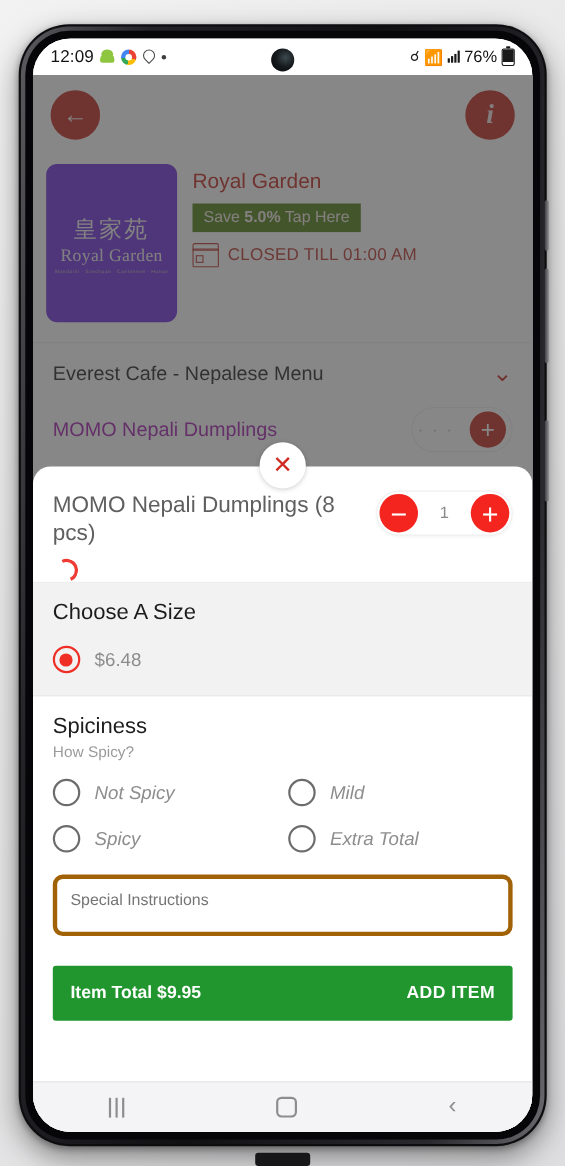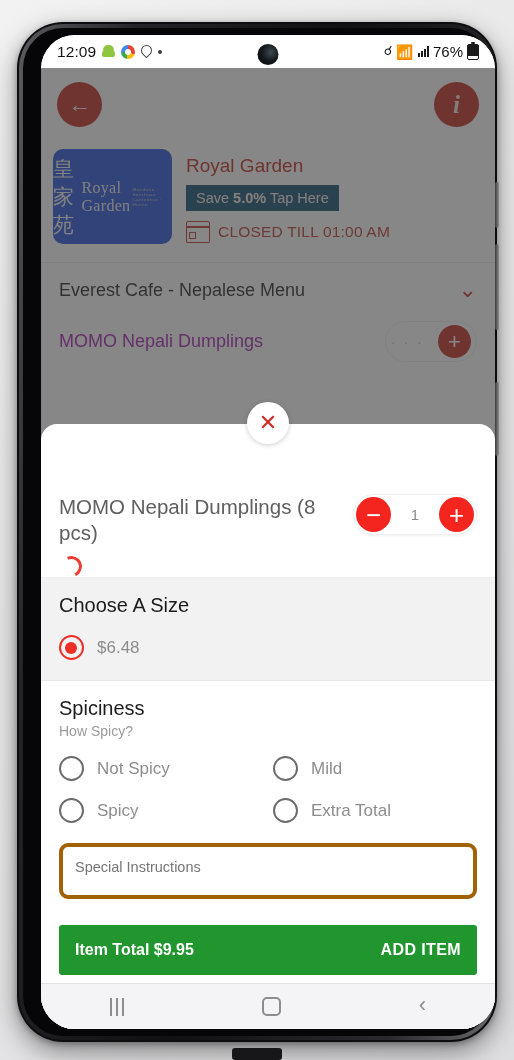--- a/index.html
+++ b/index.html
@@ -22,21 +22,21 @@
     box-shadow:0 10px 26px rgba(0,0,0,.42), 0 2px 6px rgba(0,0,0,.3);
   }
   .device:before{
     content:"";position:absolute;inset:2px;border-radius:44px;
     background:linear-gradient(100deg,#5c5c60 0%,#242428 18%,#101013 50%,#2a2a2e 84%,#6a6a6e 100%);
   }
   .device:after{
     content:"";position:absolute;inset:6px;border-radius:40px;background:#060608;
   }
   .screen{
-    position:absolute;left:24px;top:13px;width:454px;height:994px;
+    position:absolute;left:13px;top:13px;width:454px;height:994px;
     border-radius:34px;overflow:hidden;background:#fff;z-index:3;
   }
   .side-btn{
     position:absolute;right:-2px;width:4px;border-radius:2px;
     background:linear-gradient(90deg,#3a3a3e,#8d8d92);z-index:4;
   }
   .side-btn.b1{top:160px;height:46px;}
   .side-btn.b2{top:222px;height:86px;}
   .side-btn.b3{top:360px;height:74px;}
   .btm-notch{
@@ -100,30 +100,30 @@
   .circ-btn{
     position:absolute;top:14px;width:45px;height:45px;border-radius:50%;
     background:#c2251b;display:flex;align-items:center;justify-content:center;
     color:#f3e3e1;
   }
   .circ-btn.back{left:16px;font-size:23px;}
   .circ-btn.info{right:16px;font-size:25px;font-style:italic;font-weight:bold;font-family:"Liberation Serif",serif;}
 
   .rest-row{display:flex;padding:8px 12px 0 12px;}
   .rest-logo{
-    width:119px;height:95px;border-radius:10px;background:#1d4ed8;
-    display:flex;flex-direction:row;align-items:center;justify-content:center;gap:2px;flex:none;
+    width:119px;height:144px;border-radius:10px;background:#6d28d9;
+    display:flex;flex-direction:column;align-items:center;justify-content:center;gap:2px;flex:none;
   }
   .logo-cn{color:#f2f2f2;font-size:21px;letter-spacing:2px;font-family:"DejaVu Sans",sans-serif;}
   .logo-en{color:#ececec;font-size:16px;font-family:"Liberation Serif",serif;letter-spacing:.3px;}
   .logo-sub{color:#b9b9b9;font-size:4.6px;letter-spacing:.4px;transform:scaleY(.95);}
   .rest-info{padding-left:14px;padding-top:6px;}
   .rest-name{color:#c1251c;font-size:19px;margin-bottom:8px;}
   .save-badge{
-    display:inline-block;background:#0c4a6e;color:#f4e9e7;border-radius:0;
+    display:inline-block;background:#4d7c0f;color:#f4e9e7;border-radius:0;
     padding:5px 10px;font-size:14.5px;
   }
   .save-badge b{font-weight:bold;}
   .closed-row{display:flex;align-items:center;gap:8px;margin-top:10px;}
   .shop-ic{width:24px;height:22px;position:relative;}
   .shop-ic:before{
     content:"";position:absolute;left:0;top:5px;width:24px;height:17px;
     border:1.6px solid #b9342c;box-sizing:border-box;border-radius:1px;
   }
   .shop-ic:after{
@@ -155,21 +155,21 @@
   .close-fab{
     position:absolute;left:50%;transform:translateX(-50%);top:334px;
     width:42px;height:42px;border-radius:50%;background:#fff;z-index:20;
     display:flex;align-items:center;justify-content:center;
     color:#cf2b22;font-size:22px;box-shadow:0 1px 5px rgba(0,0,0,.2);
   }
   .sheet{
     position:absolute;left:0;right:0;top:356px;bottom:0;background:#fff;
     border-radius:16px 16px 0 0;z-index:15;overflow:hidden;
   }
-  .sheet-head{padding:22px 18px 4px 18px;display:flex;align-items:flex-start;margin-top:48px;}
+  .sheet-head{padding:22px 18px 4px 18px;display:flex;align-items:flex-start;}
   .sheet-title{font-size:20.5px;color:#5f5f5f;line-height:1.28;max-width:272px;}
   .stepper{
     margin-left:auto;display:flex;align-items:center;gap:0;
     background:#fff;border:1px solid #f0f0f0;border-radius:26px;padding:2px;
     box-shadow:0 1px 3px rgba(0,0,0,.06);
   }
   .step-btn{
     width:35px;height:35px;border-radius:50%;background:#f4251f;color:#fff;
     display:flex;align-items:center;justify-content:center;font-size:26px;line-height:1;
   }
@@ -187,21 +187,21 @@
   .opt-row{display:flex;align-items:center;gap:13px;margin-top:18px;}
   .radio{
     width:25px;height:25px;border-radius:50%;box-sizing:border-box;
     border:2.4px solid #6c6c6c;flex:none;position:relative;
   }
   .radio.sel{border-color:#ef2e26;}
   .radio.sel:after{
     content:"";position:absolute;left:4.3px;top:4.3px;width:12px;height:12px;border-radius:50%;background:#ef2e26;
   }
   .opt-label{font-size:17px;color:#8d8d8d;}
-  .grid2{display:grid;grid-template-columns:1fr 1fr;column-gap:10px;}
+  .grid2{display:grid;grid-template-columns:1fr 1fr;column-gap:10px;font-style:italic;}
   .grid2 .opt-row{margin-top:17px;}
 
   .si-wrap{padding:0 18px;}
   .si-box{
     width:100%;height:56px;box-sizing:border-box;border:4px solid #a16207;border-radius:9px;
     padding:12px 12px;font-size:14.5px;color:#c3c3c3;background:#fff;
     font-family:"Liberation Sans",sans-serif;resize:none;outline:none;
   }
   .addbar{
     margin:22px 18px 0 18px;height:50px;background:#21962e;border-radius:3px;

